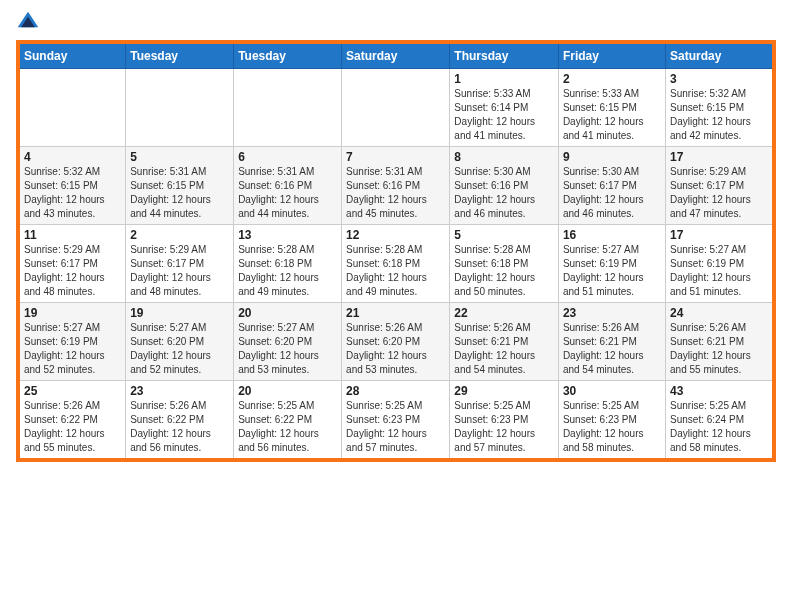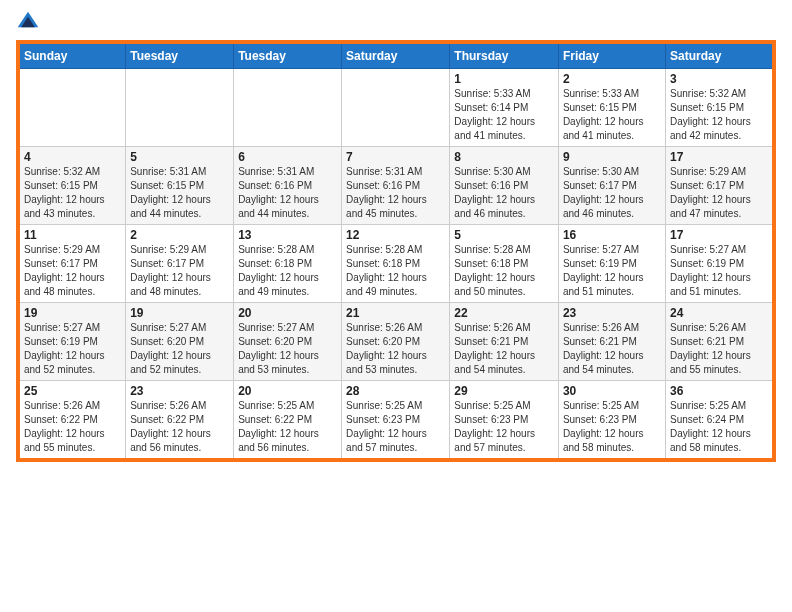--- a/index.html
+++ b/index.html
@@ -351,21 +351,21 @@
 and 57 minutes.</div>
           </td>
           <td>
             <span class="day-number">30</span>
             <div class="day-info" style="white-space: pre-line;">Sunrise: 5:25 AM
 Sunset: 6:23 PM
 Daylight: 12 hours
 and 58 minutes.</div>
           </td>
           <td>
-            <span class="day-number">36</span>
+            <span class="day-number">43</span>
             <div class="day-info" style="white-space: pre-line;">Sunrise: 5:25 AM
 Sunset: 6:24 PM
 Daylight: 12 hours
 and 58 minutes.</div>
           </td>
         </tr>
       </tbody>
   </table>
 </div>
 

